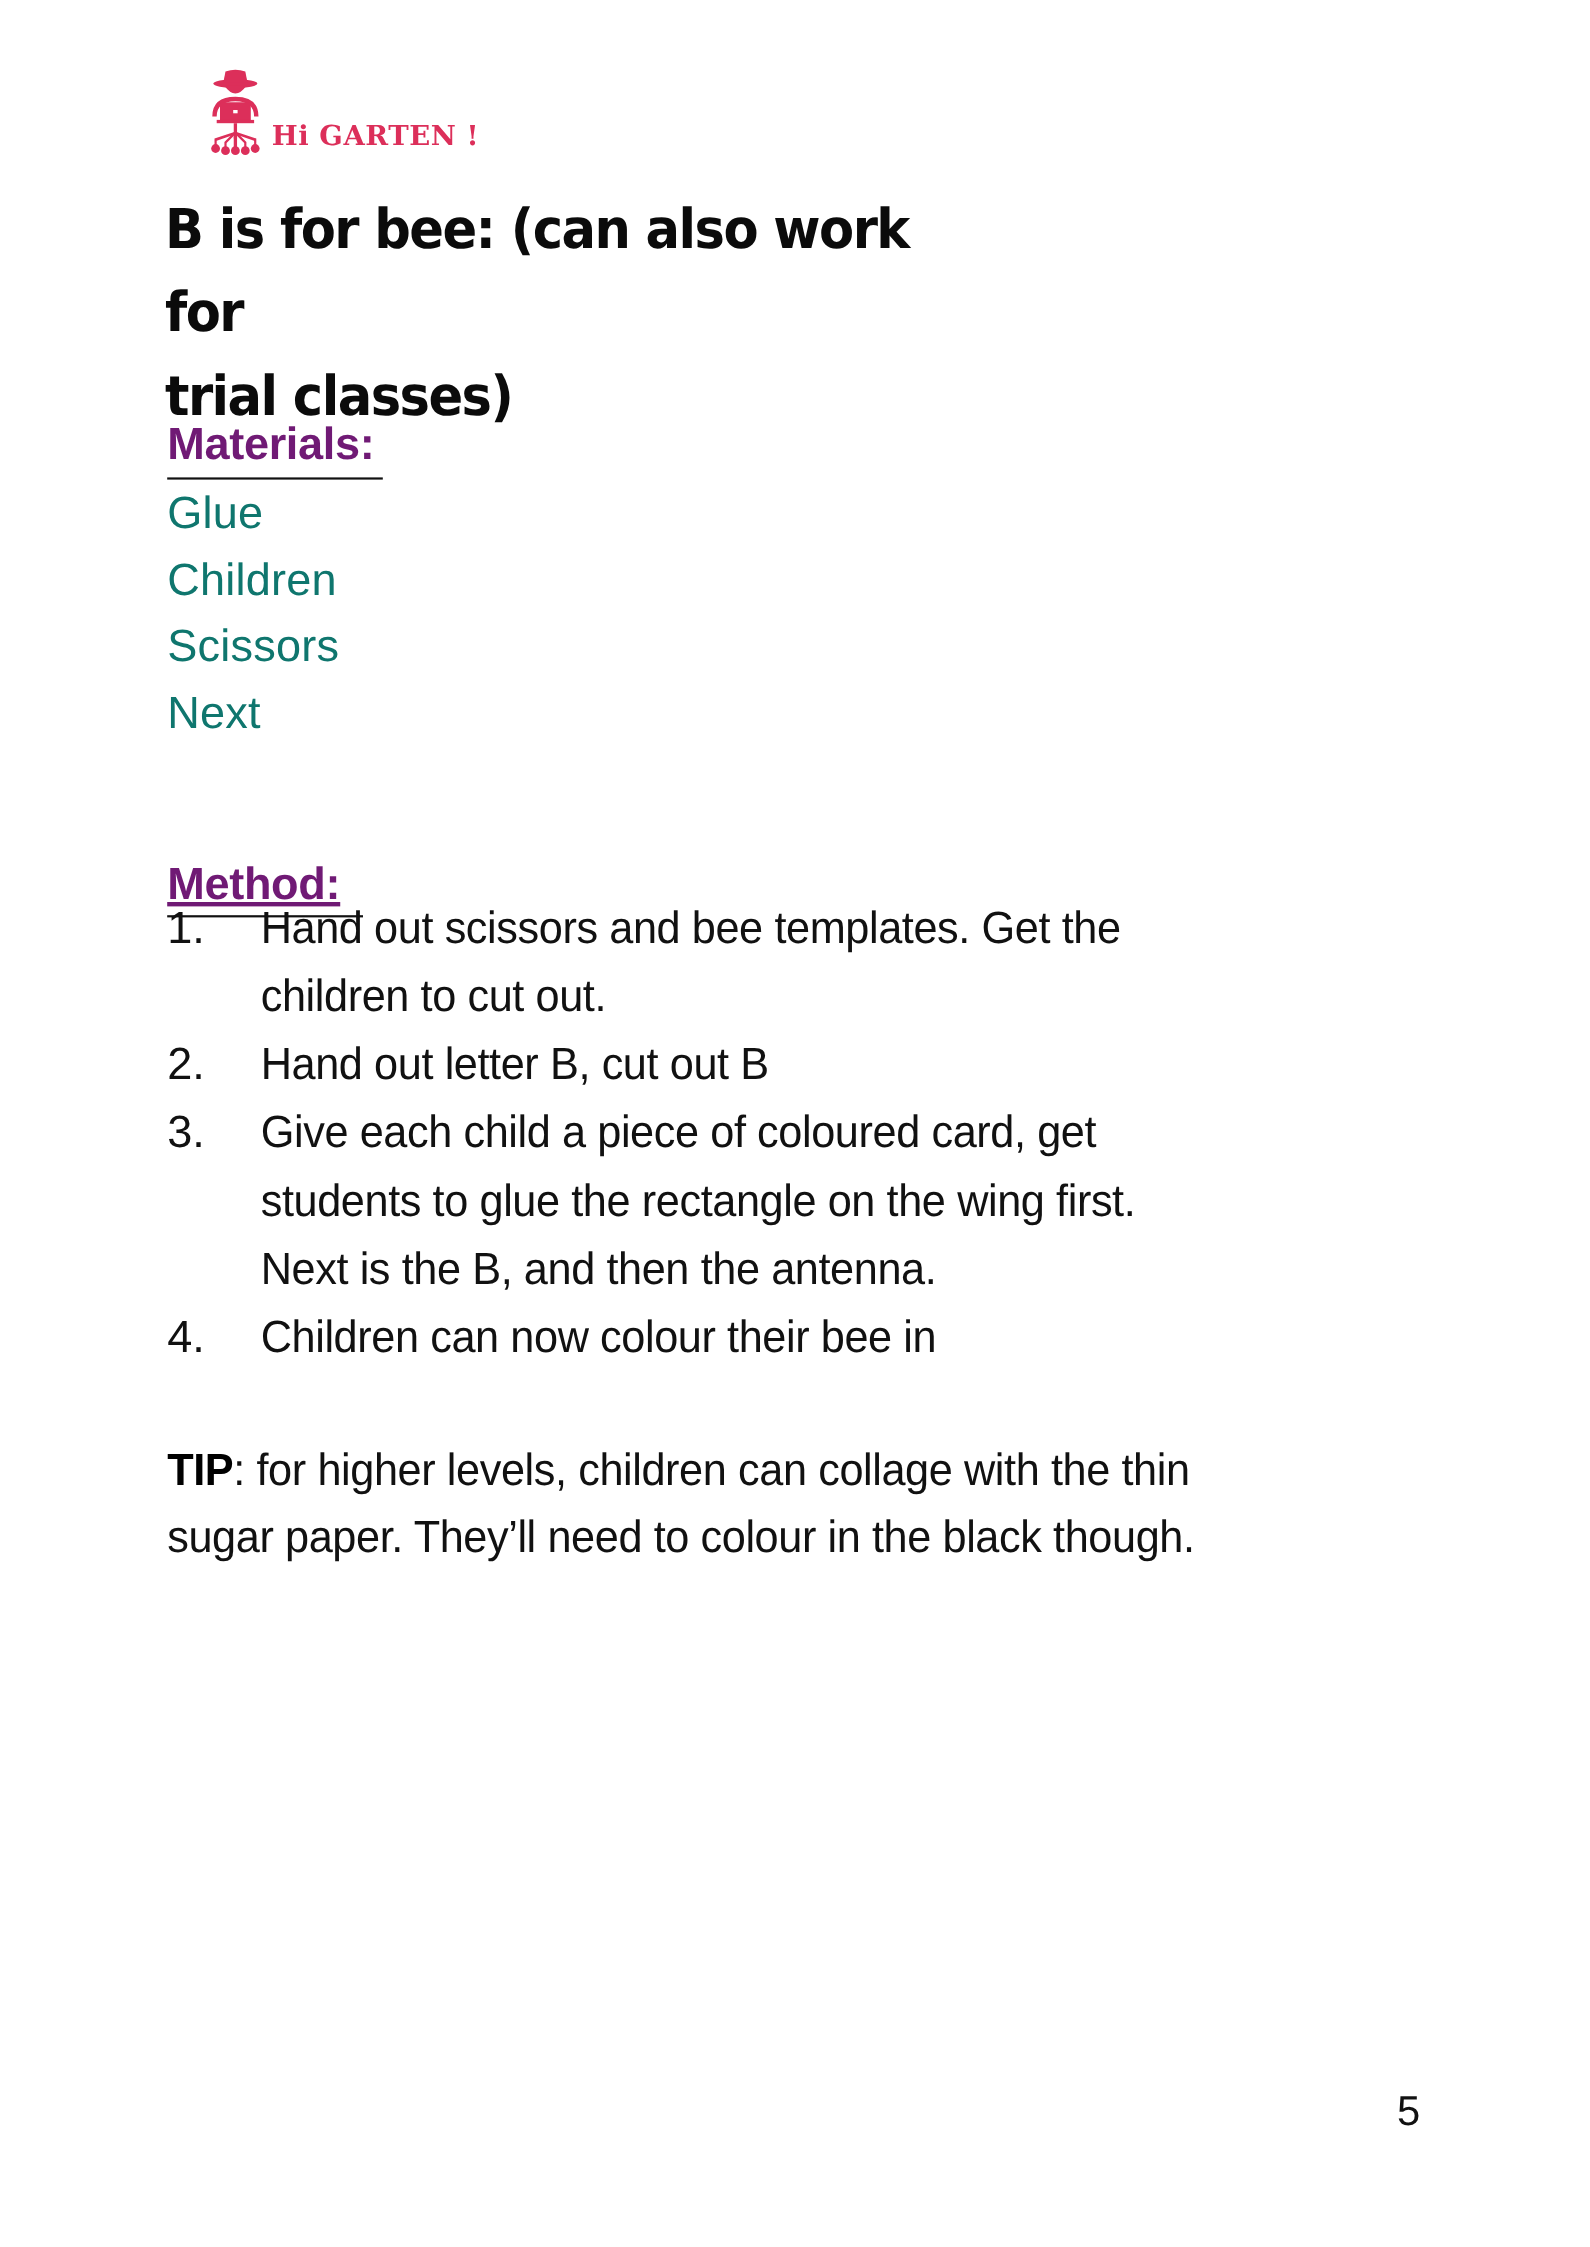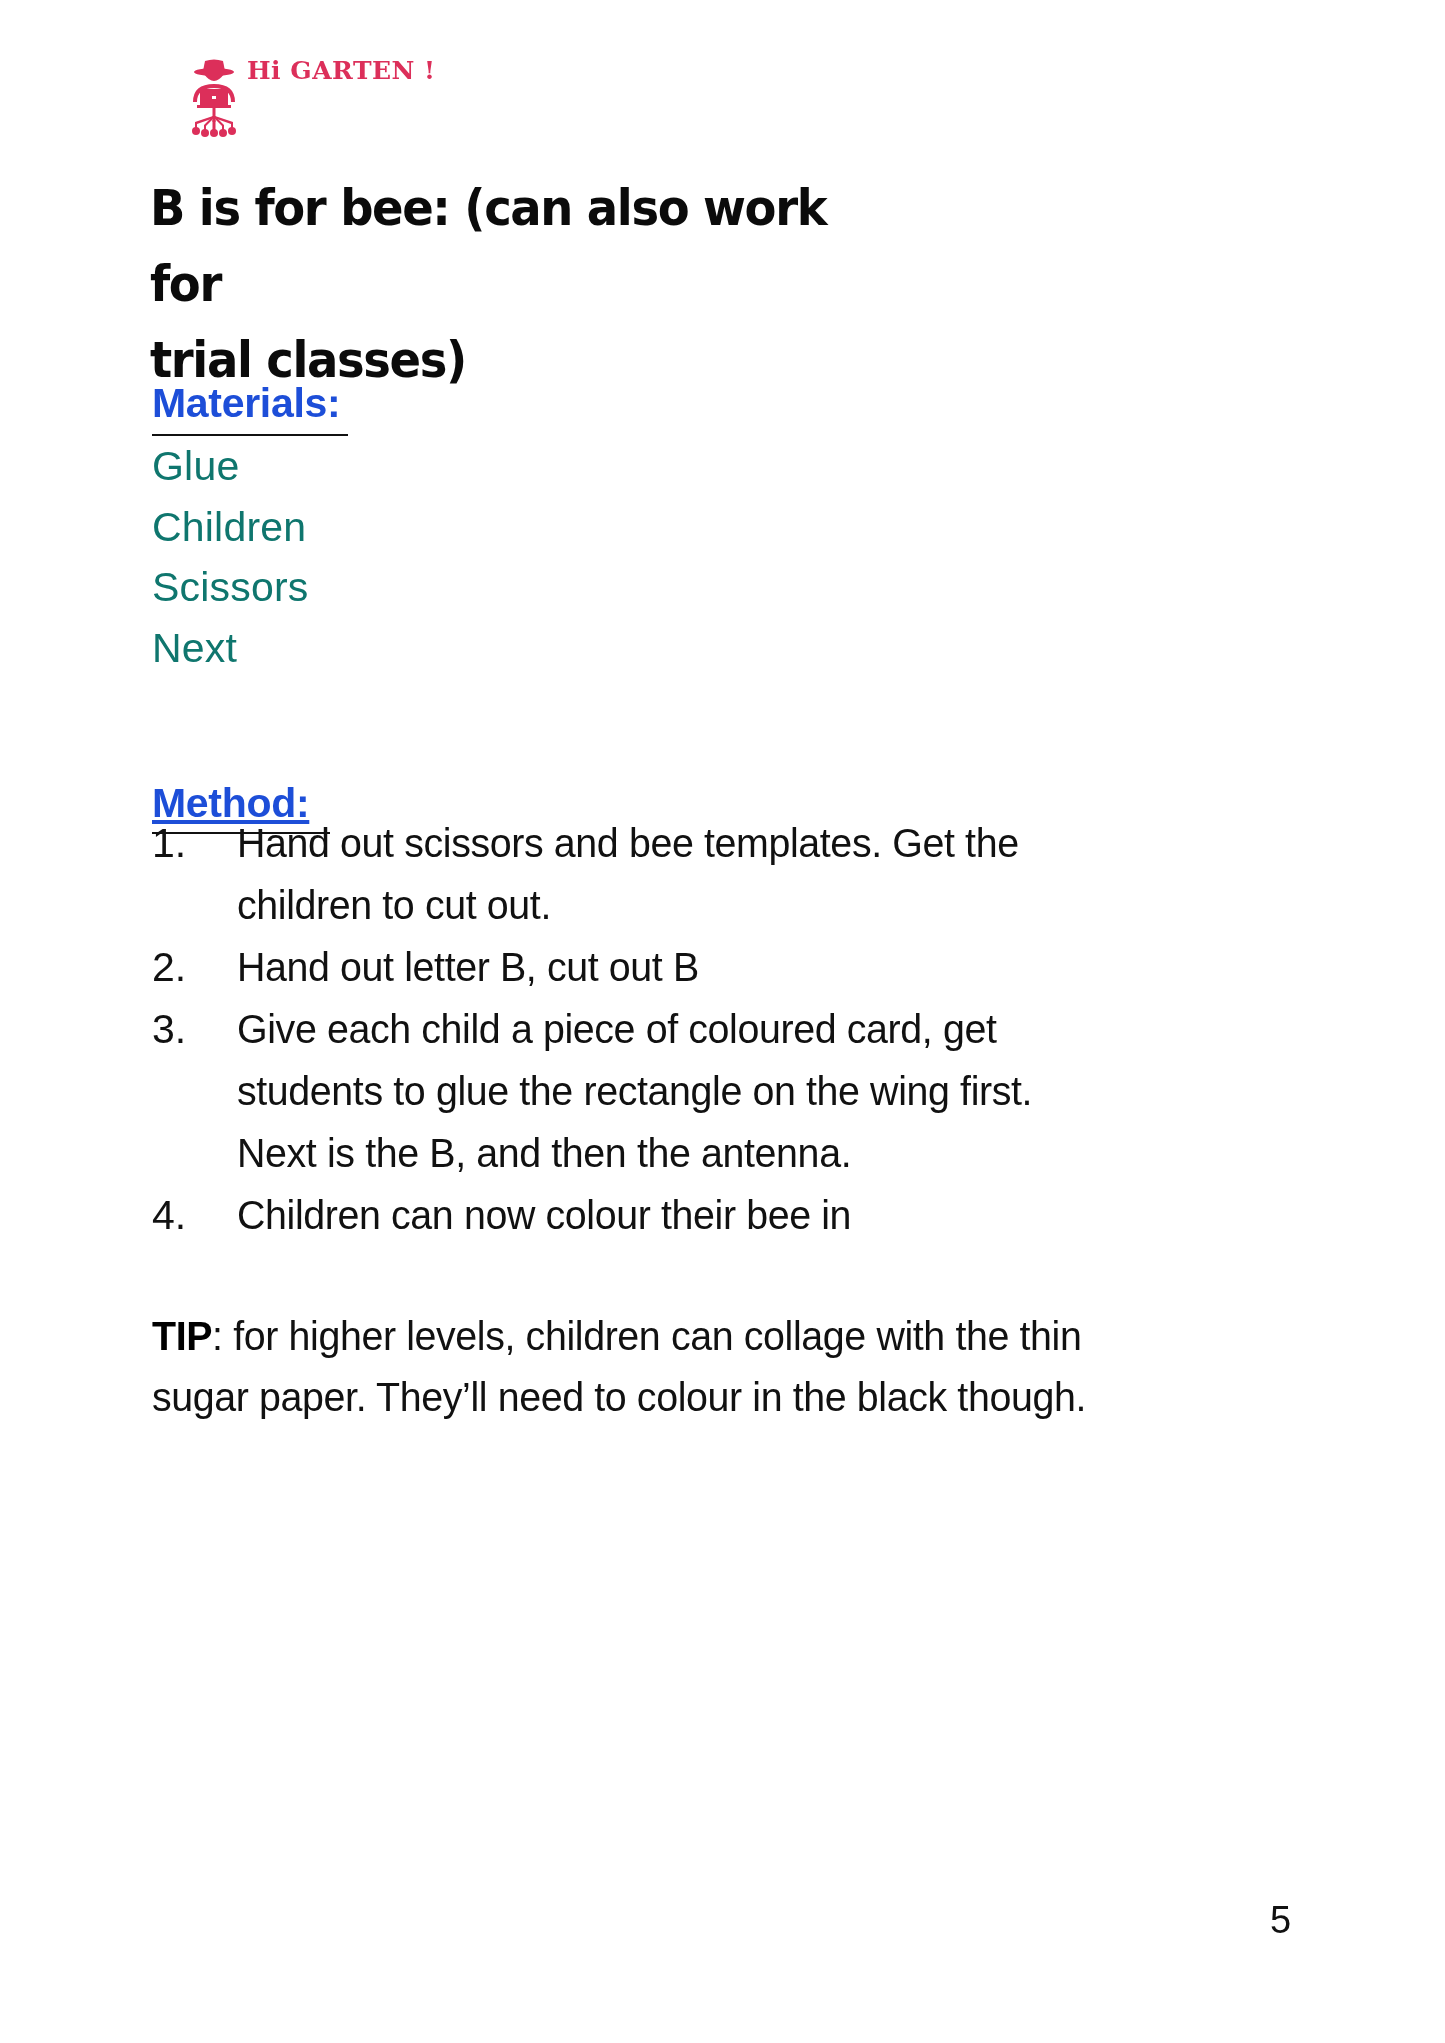--- a/index.html
+++ b/index.html
@@ -14,21 +14,21 @@
       overflow: hidden;
       font-family: "Liberation Sans", "DejaVu Sans", sans-serif;
       color: #111111;
     }
     .logo {
       position: absolute;
       left: 183px;
       top: 58px;
       height: 84px;
       display: flex;
-      align-items: flex-start;
+      align-items: flex-end;
     }
     .logo-mark {
       width: 62px;
       height: 80px;
       display: block;
     }
     .logo-text {
       font-family: "DejaVu Serif", "Liberation Serif", serif;
       font-weight: bold;
       font-size: 25px;
@@ -53,21 +53,21 @@
       transform-origin: left top;
     }
     .section-heading {
       position: absolute;
       left: 152px;
       margin: 0;
       font-weight: bold;
       font-size: 41px;
       line-height: 50px;
       letter-spacing: -0.3px;
-      color: #1d4ed8;
+      color: #701a75;
     }
     .section-heading .ul {
       position: absolute;
       left: 0;
       height: 2px;
       background: #111;
     }
     .materials-heading { top: 378px; }
     .materials-heading .ul { top: 56px; width: 196px; }
     .method-heading { top: 778px; text-decoration: underline; }

